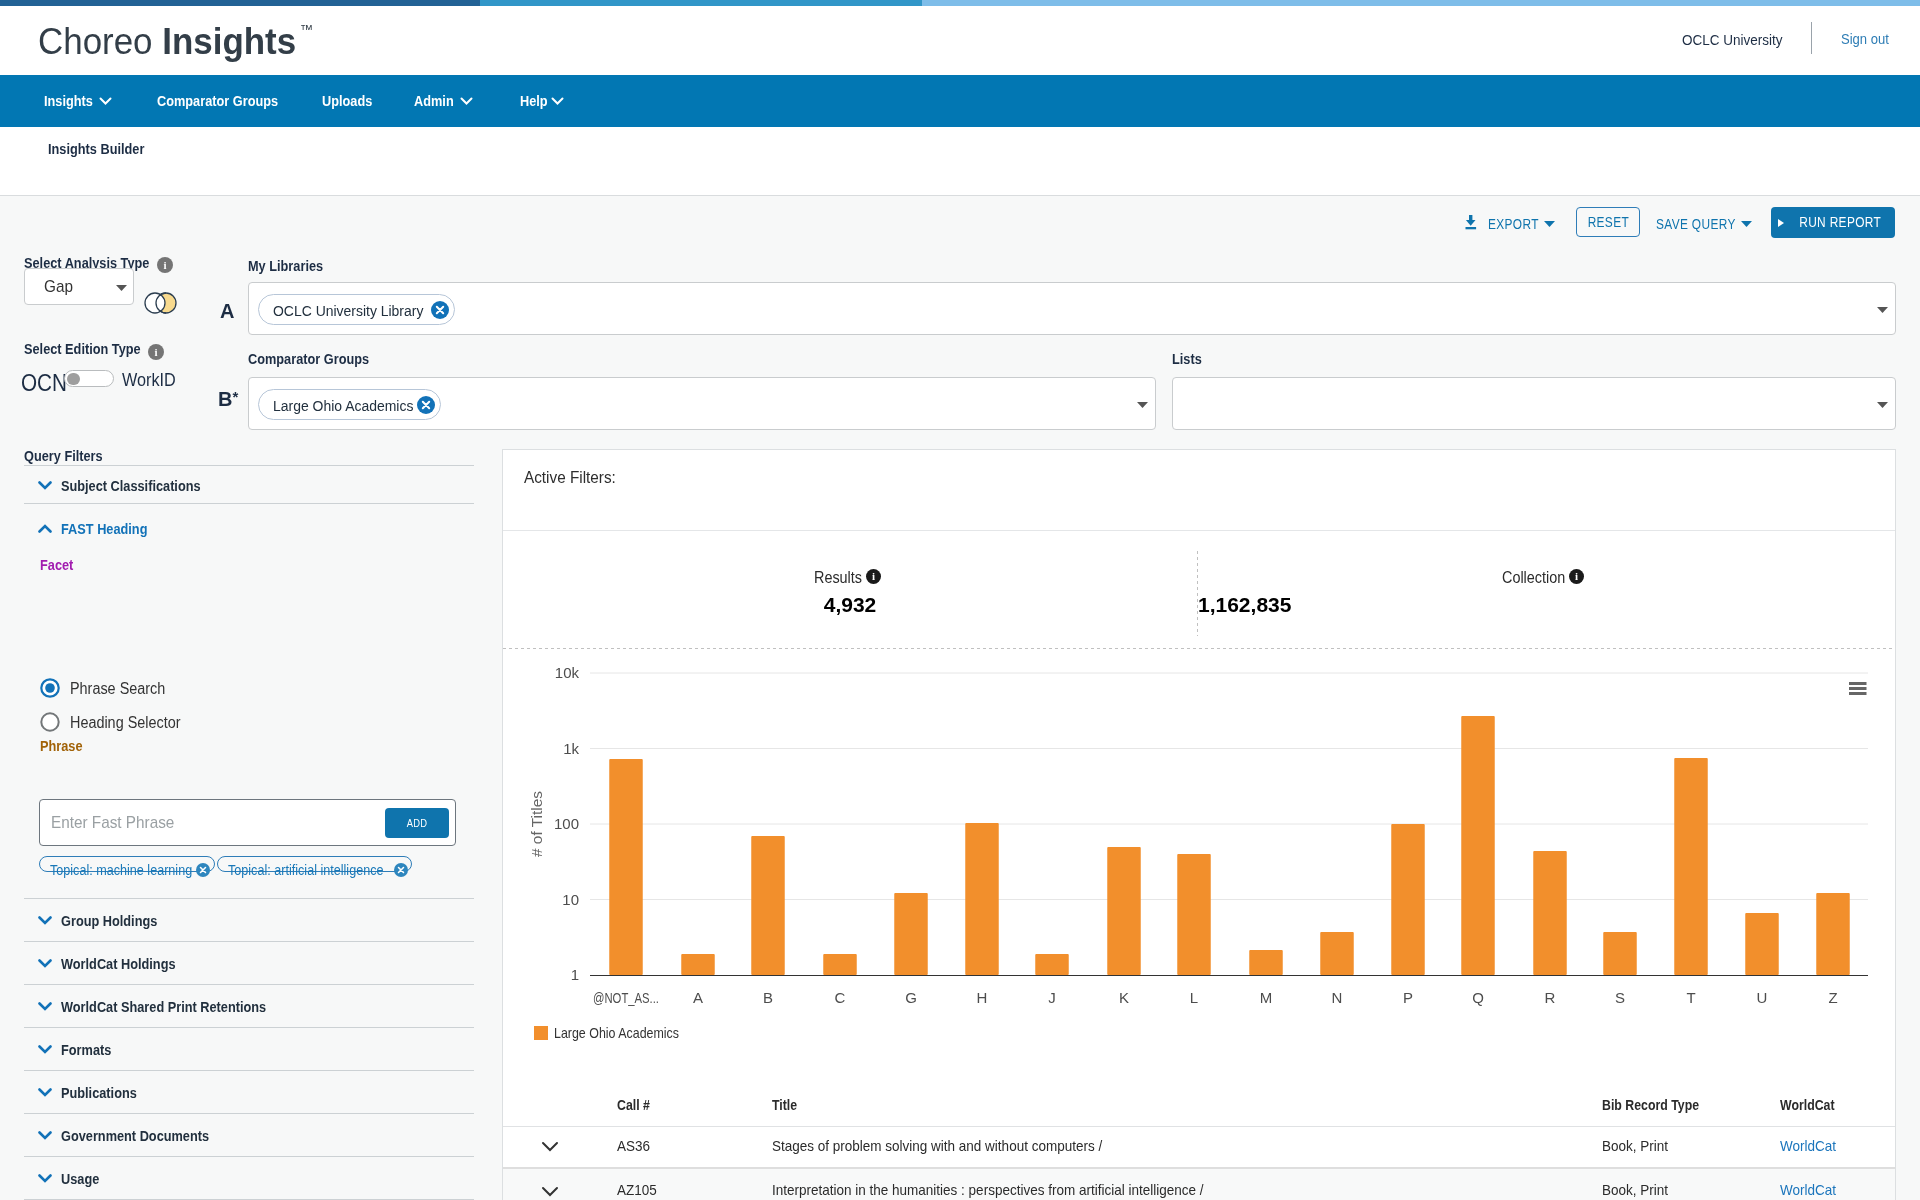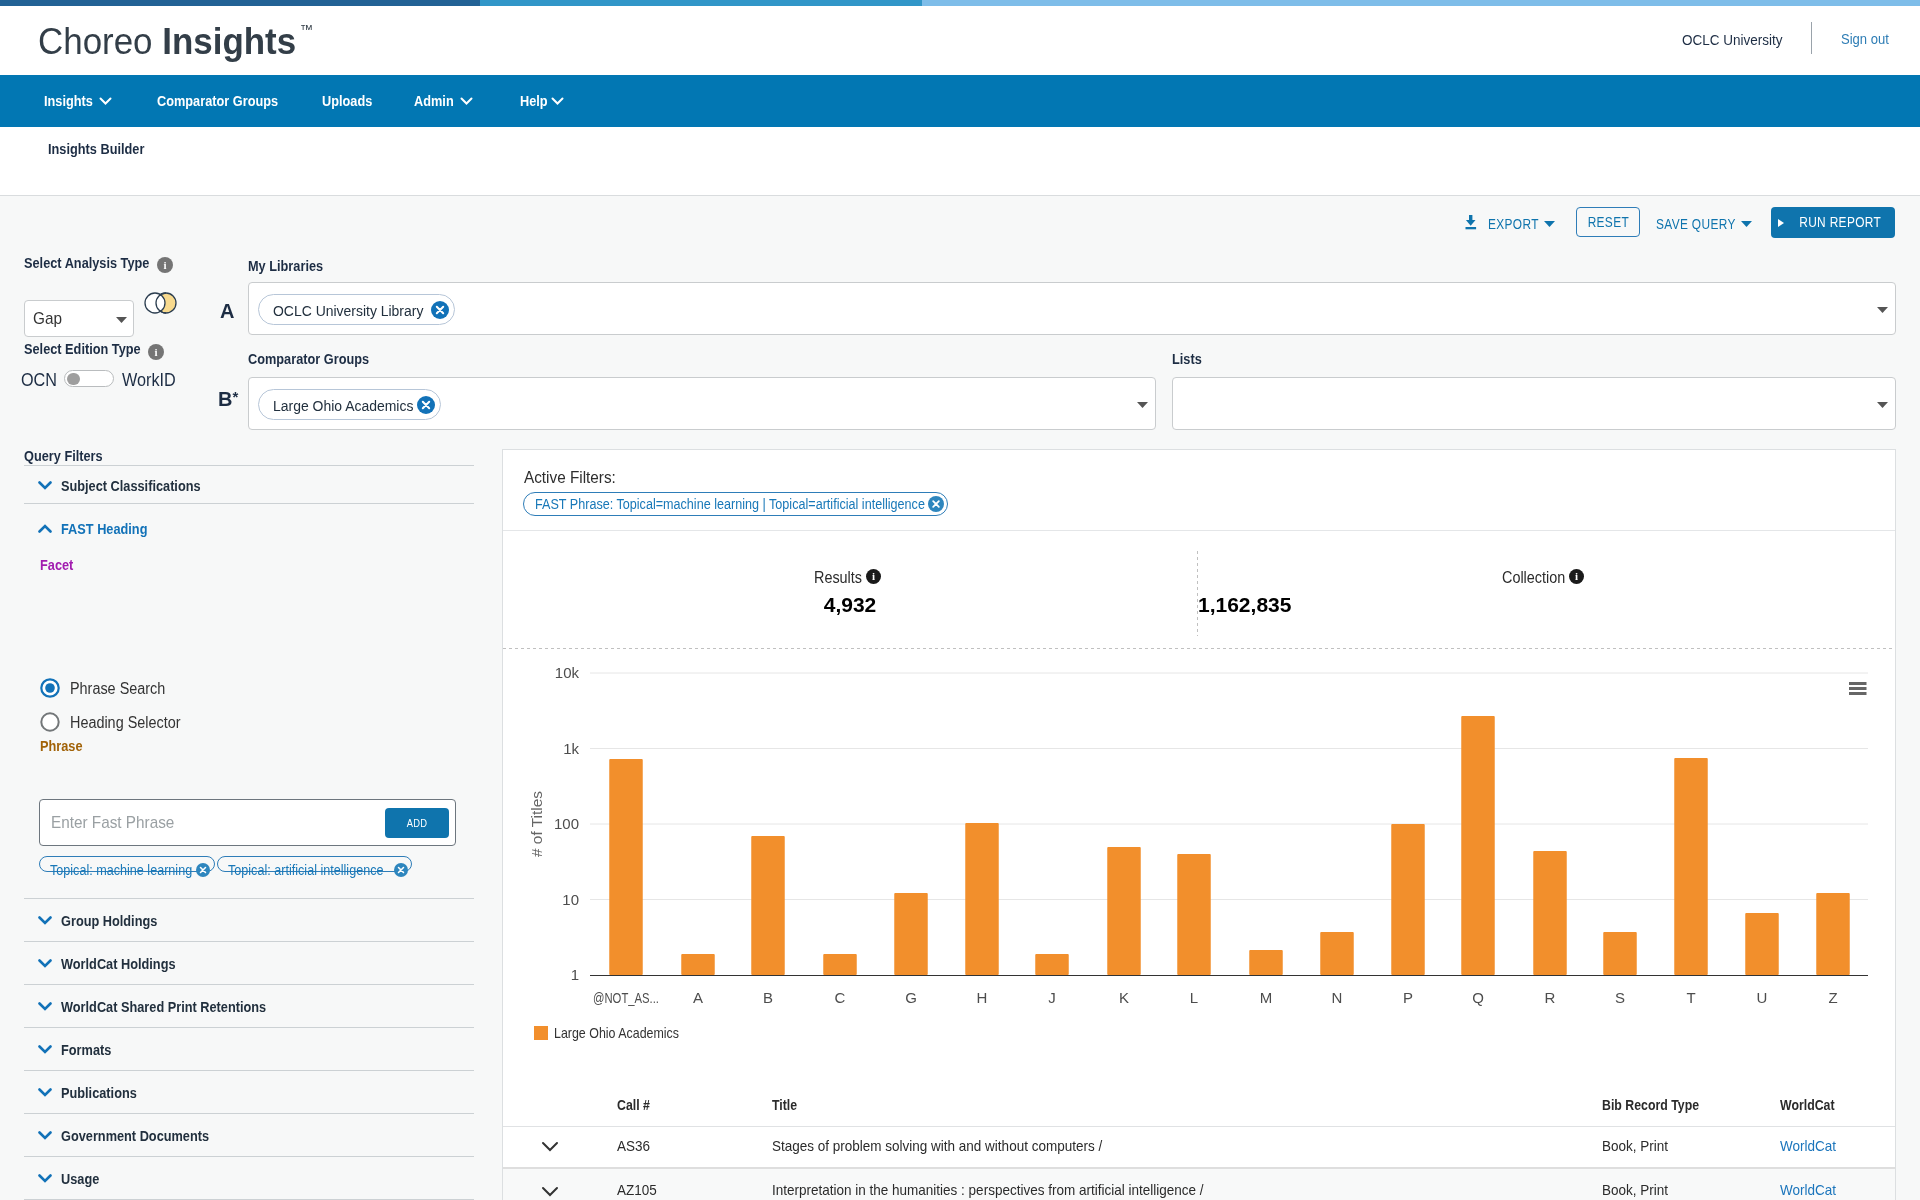--- a/index.html
+++ b/index.html
@@ -19,21 +19,21 @@
 #nav { position:absolute; top:75px; left:0; width:1920px; height:52px; background:#0277b3; color:#fff; }
 #nav .item { position:absolute; top:16.5px; font-size:15px; font-weight:700; white-space:nowrap; }
 #ib { position:absolute; top:140px; left:48px; font-size:15px; font-weight:700; color:#1d2d44; }
 #hr1 { position:absolute; top:195px; left:0; width:1920px; height:1px; background:#d9dcde; }
 #mainbg { position:absolute; top:196px; left:0; width:1920px; height:1004px; background:#f7f8f8; }
 .tbtext { font-size:14px; letter-spacing:0.4px; color:#0f74ad; font-weight:400; }
 #reset { position:absolute; top:207px; left:1576px; width:64px; height:30px; border:1px solid #2e7db8; border-radius:4px; text-align:center; line-height:28px; }
 #runreport { position:absolute; top:207px; left:1771px; width:124px; height:31px; background:#0f74ad; border-radius:4px; color:#fff; text-align:center; line-height:31px; font-size:14px; letter-spacing:0.4px; }
 .h16 { font-weight:700; font-size:15px; color:#1d2d44; }
 .infoi { display:inline-block; width:16px; height:16px; border-radius:50%; background:#757575; color:#fff; font-size:11px; font-weight:700; text-align:center; line-height:16px; vertical-align:-3px; font-style:normal; font-family:"Liberation Serif",serif; }
-#gapbox { position:absolute; top:300px; left:24px; width:110px; height:37px; background:#fff; border:1px solid #c9ccce; border-radius:4px; font-size:17px; color:#333; line-height:35px; padding-left:8px; }
+#gapbox { position:absolute; top:268px; left:24px; width:110px; height:37px; background:#fff; border:1px solid #c9ccce; border-radius:4px; font-size:17px; color:#333; line-height:35px; padding-left:19px; }
 .bigbox { position:absolute; background:#fff; border:1px solid #c9ccce; border-radius:4px; }
 .chip { position:absolute; border:1px solid #b7c6d8; border-radius:16px; background:#fff; color:#22303e; }
 .divider { position:absolute; left:24px; width:450px; height:1px; background:#ccd1d4; }
 .accrow { position:absolute; left:38px; font-size:15px; font-weight:700; color:#22303e; height:16px; }
 .accrow svg { position:absolute; left:0; top:4px; }
 .accrow .lbl { position:absolute; left:23px; top:0; }
 .selbox { background:#fff; border:1px solid #8f9698; border-radius:4px; }
 #topicalbox { position:absolute; top:592px; left:40px; width:419px; height:42px; font-size:17px; color:#333; line-height:40px; padding-left:11px; border-color:#6d767e; }
 #phrasebox { position:absolute; top:799px; left:39px; width:417px; height:47px; font-size:17px; color:#9aa0a3; line-height:45px; padding-left:11px; border-color:#6d767e; }
 #addbtn { position:absolute; top:808px; left:385px; width:64px; height:30px; background:#0f74ad; color:#fff; border-radius:4px; font-size:11px; letter-spacing:0.3px; text-align:center; line-height:30px; }
@@ -105,21 +105,21 @@
   <div id="gapbox"><span class="sx9">Gap</span><svg class="abs" style="top:16px;left:91px" width="11" height="6">
         <path d="M0 0l5.5 6L11 0z" fill="#555"></path>
       </svg></div>
   <svg class="abs" style="top:292px;left:144px" width="33" height="22" viewBox="0 0 33 22">
     <circle cx="22" cy="11" r="10" fill="#f8da8e" stroke="#2c3e50" stroke-width="1.3"></circle>
     <circle cx="11" cy="11" r="10" fill="#fff" stroke="#2c3e50" stroke-width="1.3"></circle>
     <path d="M22 1 a10 10 0 0 0 0 20" fill="none" stroke="#2c3e50" stroke-width="1.3"></path>
   </svg>
   <div class="abs h16" style="top:340px;left:24px"><span class="sx">Select Edition Type</span></div>
   <span class="abs infoi" style="top:344px;left:148px">i</span>
-  <div class="abs" style="top:370px;left:21px;font-size:18px;color:#1d2d44"><span class="sx9">OCN</span></div>
+  <div class="abs" style="top:370px;left:21px;font-size:23px;color:#1d2d44"><span class="sx9">OCN</span></div>
   <div class="abs" style="top:370px;left:64px;width:50px;height:17px;border:1px solid #b9bcbe;border-radius:9px;background:#fff">
     <div class="abs" style="top:1.5px;left:2px;width:12.5px;height:12.5px;border-radius:50%;background:#9e9e9e"></div>
   </div>
   <div class="abs" style="top:370px;left:122px;font-size:18px;color:#1d2d44"><span class="sx9">WorkID</span></div>
 
   <div class="abs h16" style="top:257px;left:248px"><span class="sx">My Libraries</span></div>
   <div class="abs" style="top:300px;left:220px;font-size:20px;font-weight:700;color:#1d2d44">A</div>
   <div class="bigbox" style="top:282px;left:248px;width:1648px;height:53px">
     <svg class="abs" style="top:24px;left:1628px" width="11" height="6">
         <path d="M0 0l5.5 6L11 0z" fill="#555"></path>
@@ -241,27 +241,20 @@
   <div class="accrow" style="top:1170px">
       <svg width="14" height="9" viewBox="0 0 14 9">
         <path d="M1.5 1.5L7 7l5.5-5.5" fill="none" stroke="#1272b8" stroke-width="2.6" stroke-linecap="round"></path>
       </svg>
       <span class="lbl sx">Usage</span>
     </div>
   <div class="divider" style="top:1199px"></div>
 
   <div id="card"></div>
   <div id="af-lbl"><span class="sx9">Active Filters:</span></div>
-  <div id="af-chip">
-    <span class="abs sx9" style="top:3px;left:11px">FAST Phrase: Topical=machine learning | Topical=artificial intelligence</span>
-    <svg class="abs" style="top:2.5px;left:404px" width="16" height="16" viewBox="0 0 18 18">
-        <circle cx="9" cy="9" r="9" fill="#2e86be"></circle>
-        <path d="M5.8 5.8l6.4 6.4M12.2 5.8l-6.4 6.4" stroke="#fff" stroke-width="2" stroke-linecap="round"></path>
-      </svg>
-  </div>
   <div id="cardhr"></div>
   <div class="abs" style="top:569px;left:814px"><span class="res-lbl sx9">Results</span></div>
   <span class="abs infoi" style="top:569px;left:866px;background:#1a1a1a;width:15px;height:15px;line-height:15px">i</span>
   <div class="abs" style="top:593px;left:503px;width:694px;text-align:center"><span class="res-num">4,932</span></div>
   <div class="abs" style="top:569px;left:1502px"><span class="res-lbl sx9">Collection</span></div>
   <span class="abs infoi" style="top:569px;left:1569px;background:#1a1a1a;width:15px;height:15px;line-height:15px">i</span>
   <div class="abs" style="top:593px;left:1198px;width:694px;"><span class="res-num">1,162,835</span></div>
   <div id="dashv"></div>
   <div id="dashh"></div>
 

